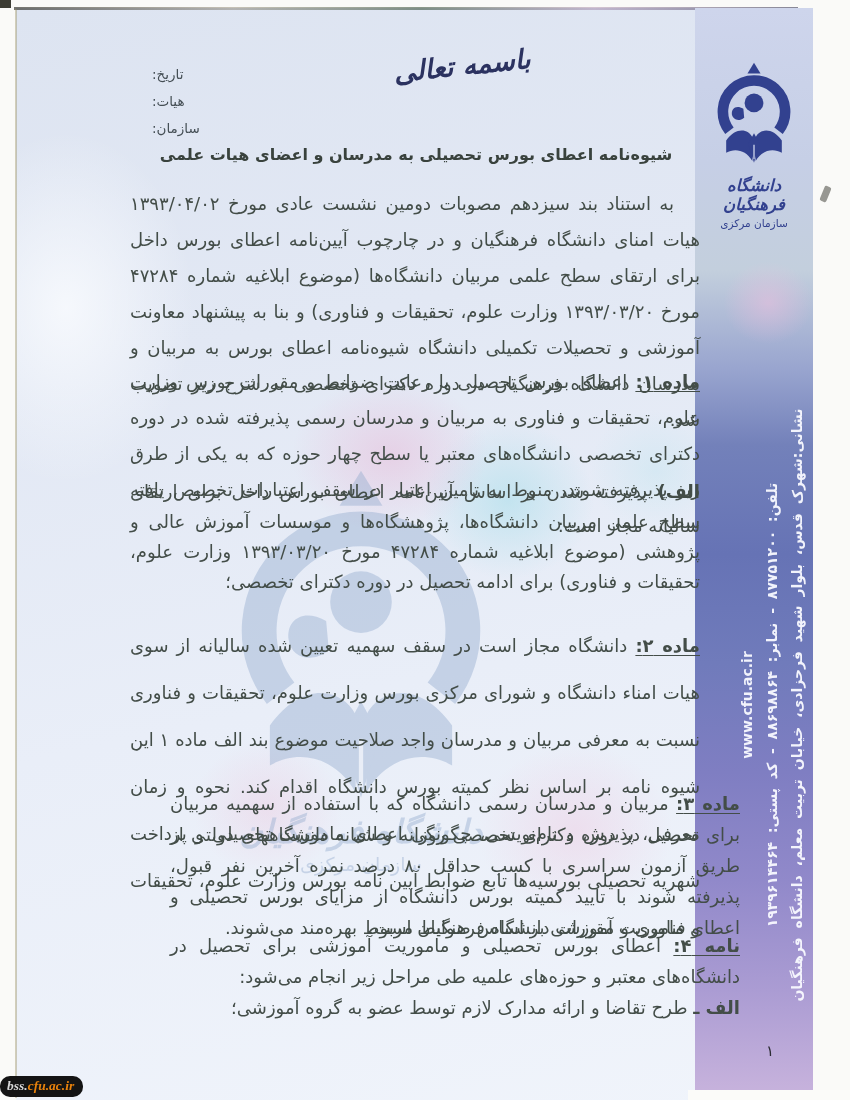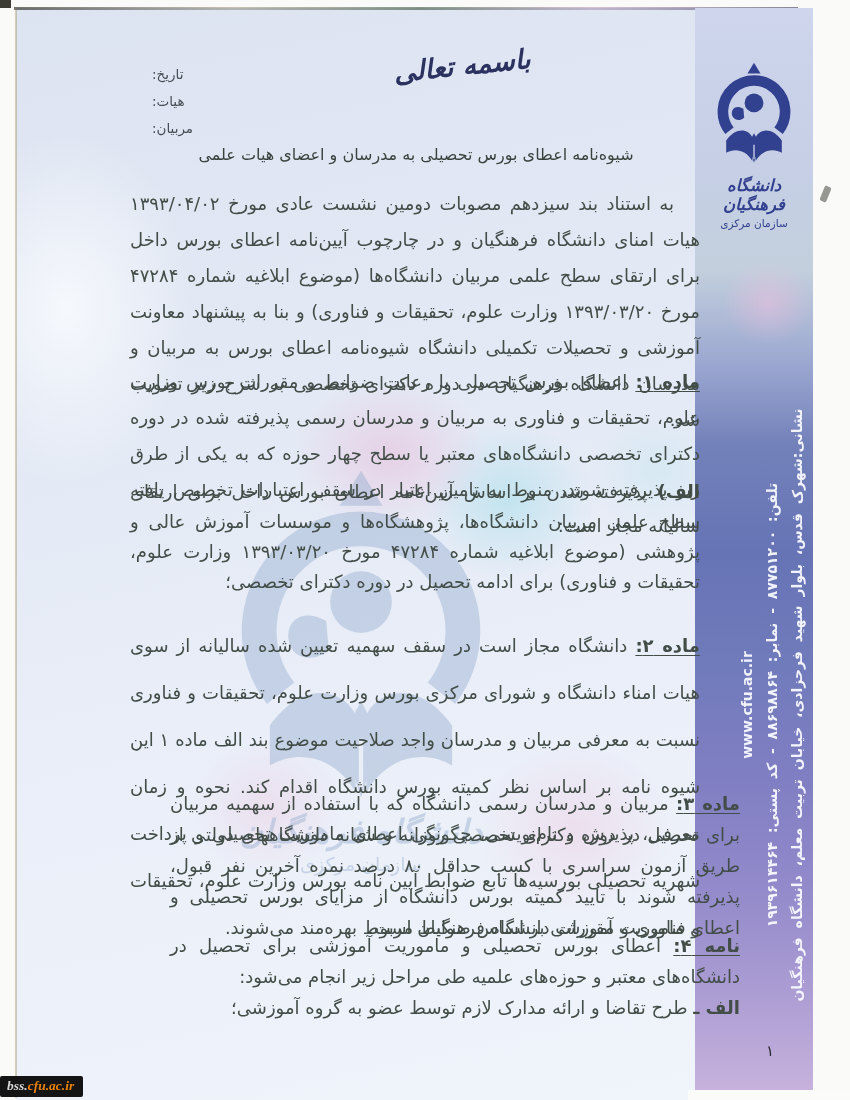--- a/index.html
+++ b/index.html
@@ -43,21 +43,21 @@
   .watermark .wm-org { font-size:19px; margin-top:2px; }
 
   
   .bismillah { position:absolute; left:382px; top:50px; width:160px; text-align:center;
     font-size:27px; font-weight:bold; font-style:italic; color:#2b3260;
     transform:rotate(-6deg); z-index:3; }
   .meta { position:absolute; left:152px; top:66px; width:60px; direction:rtl; text-align:left;
     font-size:13.5px; color:#444e54; z-index:3; }
   .meta div { height:27px; }
   .doc-title { position:absolute; left:130px; top:145px; width:572px; text-align:center;
-    direction:rtl; font-size:16px; font-weight:normal; color:#39423d; z-index:3; }
+    direction:rtl; font-size:16px; font-weight:bold; color:#39423d; z-index:3; }
 
   
   .logo-block { position:absolute; left:697px; top:62px; width:114px; text-align:center;
     color:#32418f; z-index:3; }
   .logo-block .emblem { width:82px; height:108px; }
   .uni-name { font-size:16.5px; font-weight:bold; font-style:italic; margin-top:2px; }
   .org-name { font-size:10.5px; margin-top:3px; }
 
   
   .para { position:absolute; left:130px; width:570px; direction:rtl; text-align:justify;
@@ -71,21 +71,21 @@
   
   .sidebar { position:absolute; left:453px; top:667px; width:640px; height:76px;
     transform:rotate(-90deg); direction:rtl; text-align:center;
     color:rgba(249,250,255,.95); font-weight:bold; font-size:14px; line-height:25px;
     word-spacing:4px; z-index:3; }
 
   
   .page-number { position:absolute; left:760px; top:1042px; width:20px; text-align:center;
     font-size:15px; color:#2c2c34; z-index:4; }
   .badge { position:absolute; left:0; top:1076px; background:#141414; padding:2px 9px 3px 7px;
-    border-radius:2px; font-family:"Liberation Serif", serif; font-style:italic; font-weight:bold;
+    border-radius:10px; font-family:"Liberation Serif", serif; font-style:italic; font-weight:bold;
     font-size:13.5px; z-index:7; }
   .badge .bp { color:#d9d9d9; }
   .badge .bd { color:#e8820c; }
 </style>
 </head>
 <body>
 
 <div id="page">
 
   <div class="paper">
@@ -111,21 +111,21 @@
   <div class="scan-left-edge"></div>
   <div class="corner-mark"></div>
   <div class="scan-speck"></div>
   <div class="bottom-white-strip"></div>
 
   <div class="bismillah">باسمه تعالی</div>
 
   <div class="meta">
     <div>تاریخ:</div>
     <div>هیات:</div>
-    <div>مربیان:</div>
+    <div>سازمان:</div>
   </div>
 
   <div class="doc-title">شیوه‌نامه اعطای بورس تحصیلی به مدرسان و اعضای هیات علمی</div>
 
   <div class="logo-block">
     <svg class="emblem" viewBox="0 0 100 132">
       <path d="M20,84 A38,38 0 1 1 80,84" fill="none" stroke="currentColor" stroke-width="13"></path>
       <path d="M42,14 L50,1 L58,14 Z" fill="currentColor"></path>
       <circle cx="50" cy="50" r="11.5" fill="currentColor"></circle>
       <path d="M37,57 C28,52 22,57 23,64 C24,71 32,73 38,68 Z" fill="currentColor"></path>

